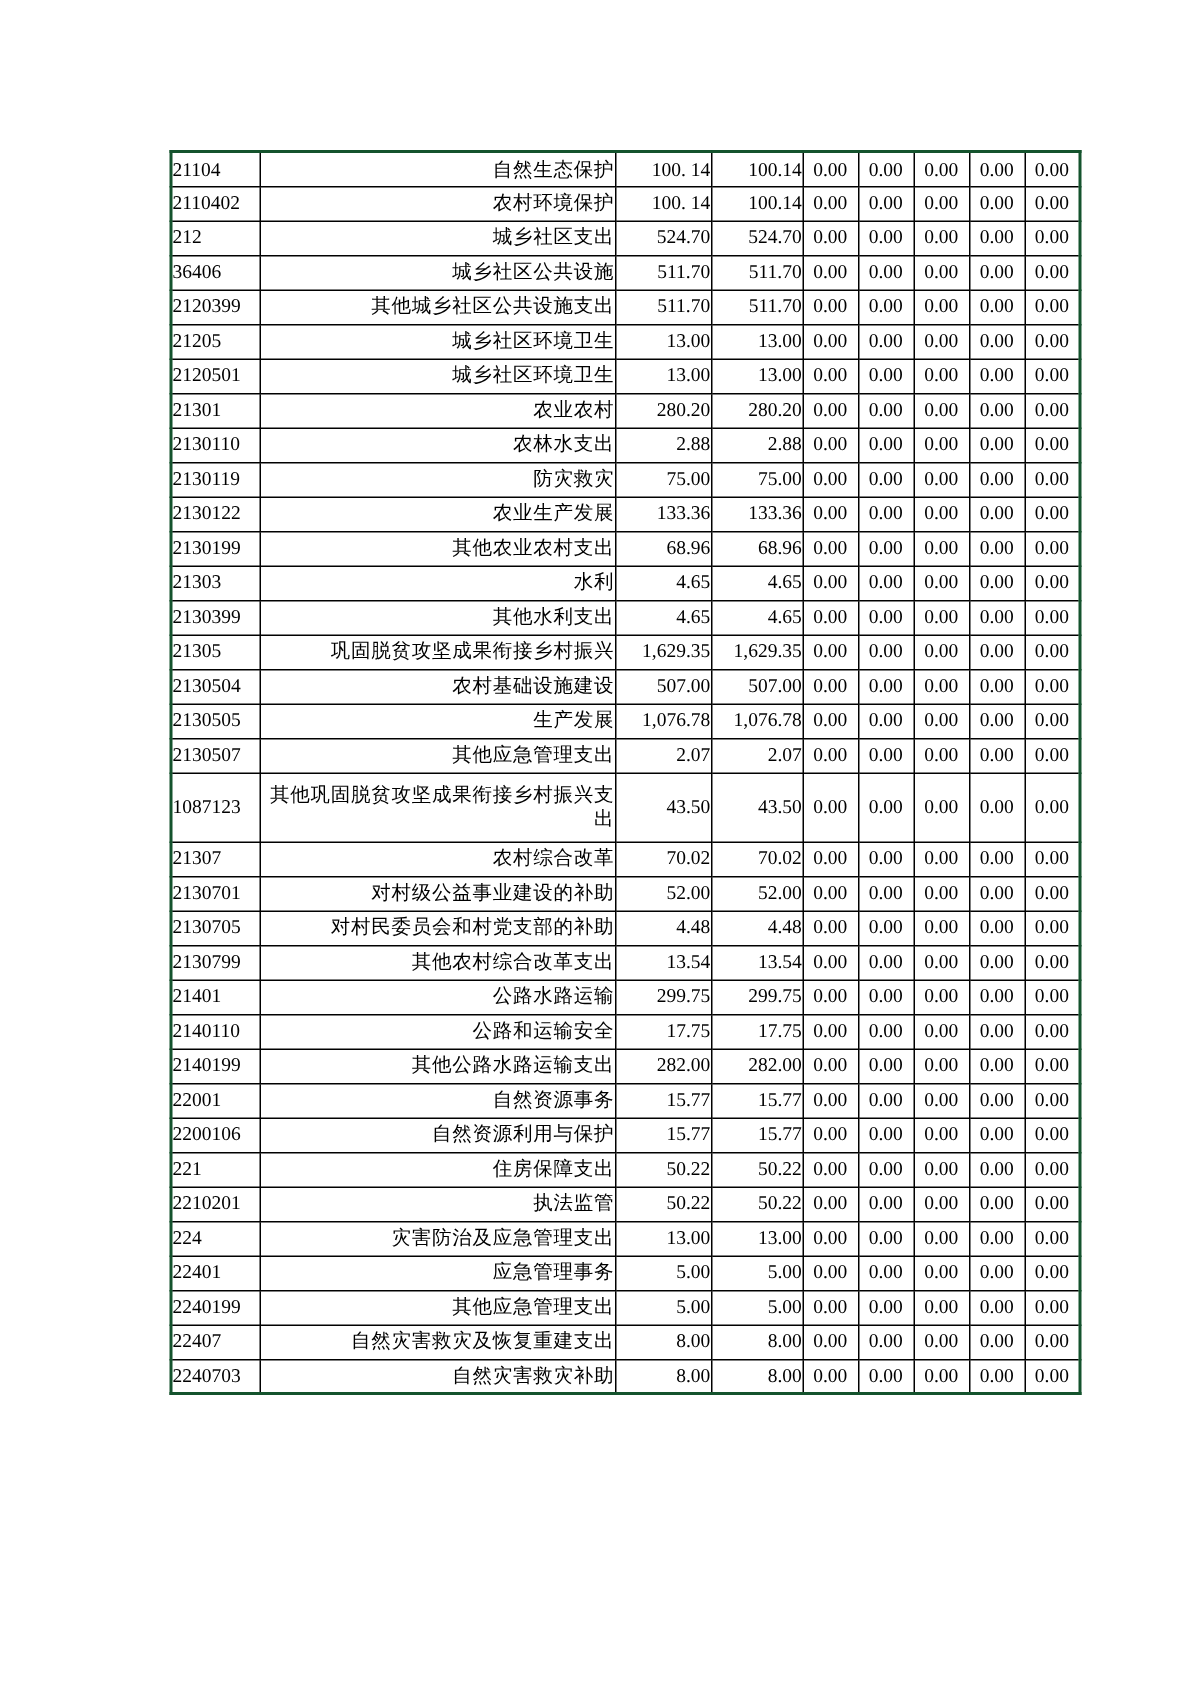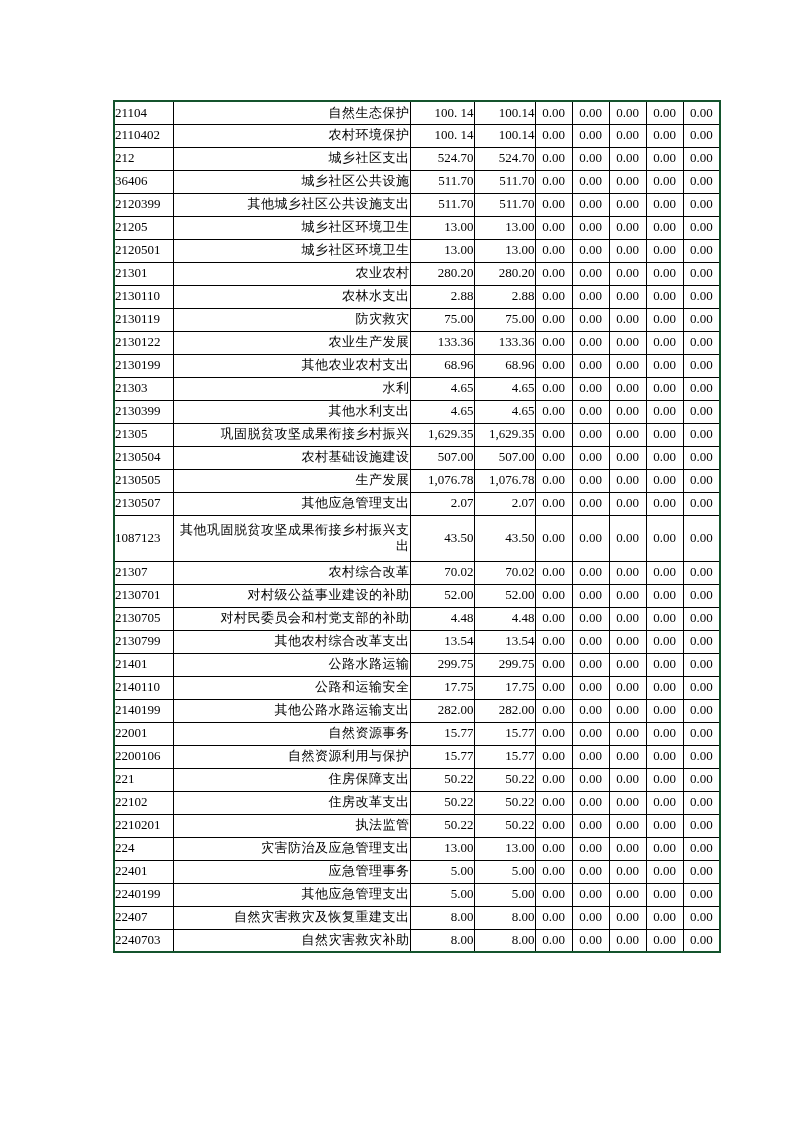--- a/index.html
+++ b/index.html
@@ -376,31 +376,20 @@
           <td class="c1">住房保障支出</td>
           <td class="c2">50.22</td>
           <td class="c3">50.22</td>
           <td class="c4">0.00</td>
           <td class="c5">0.00</td>
           <td class="c6">0.00</td>
           <td class="c7">0.00</td>
           <td class="c8">0.00</td>
         </tr>
         <tr>
-          <td class="c0">22102</td>
-          <td class="c1">住房改革支出</td>
-          <td class="c2">50.22</td>
-          <td class="c3">50.22</td>
-          <td class="c4">0.00</td>
-          <td class="c5">0.00</td>
-          <td class="c6">0.00</td>
-          <td class="c7">0.00</td>
-          <td class="c8">0.00</td>
-        </tr>
-        <tr>
           <td class="c0">2210201</td>
           <td class="c1">执法监管</td>
           <td class="c2">50.22</td>
           <td class="c3">50.22</td>
           <td class="c4">0.00</td>
           <td class="c5">0.00</td>
           <td class="c6">0.00</td>
           <td class="c7">0.00</td>
           <td class="c8">0.00</td>
         </tr>

